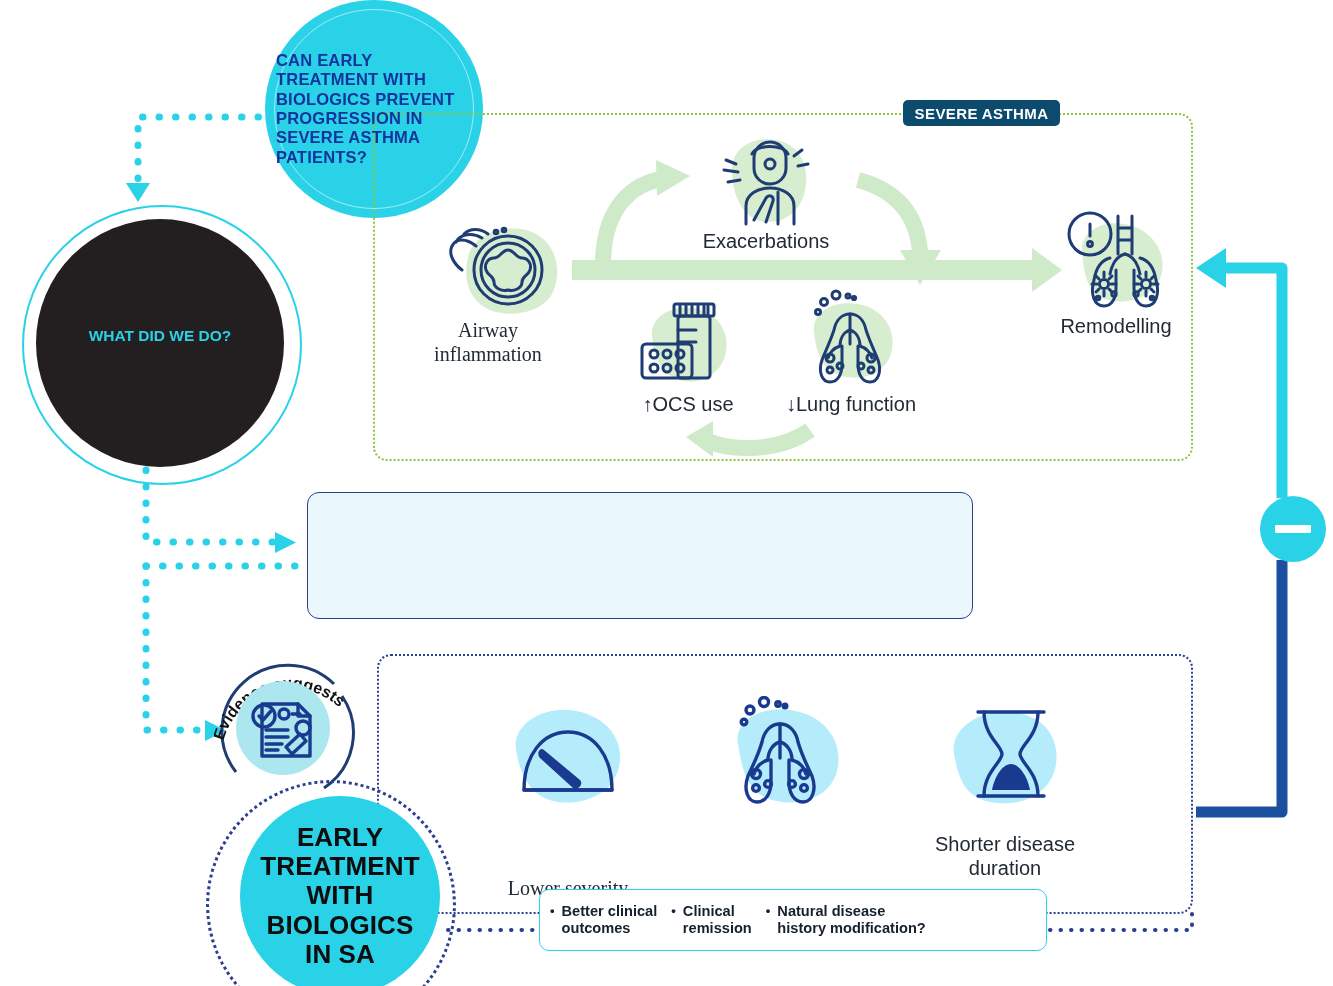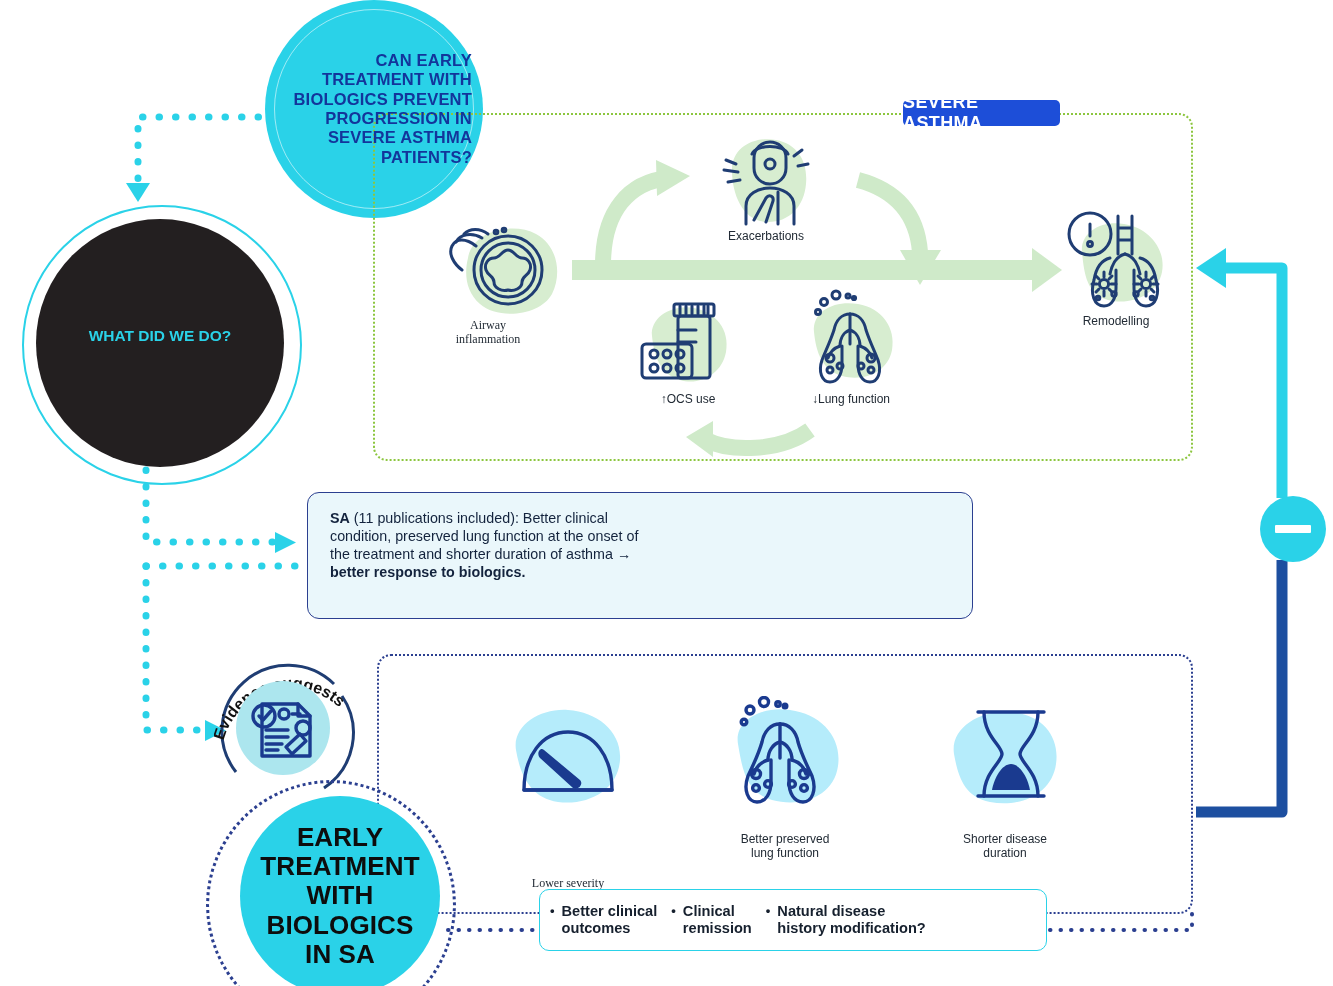--- a/index.html
+++ b/index.html
@@ -9,39 +9,39 @@
 
   
   .abs{position:absolute;}
 
   
   #q-circle{left:265px;top:0px;width:218px;height:218px;border-radius:50%;
             background:#2ad2e8;display:flex;align-items:center;justify-content:center;}
   #q-circle .inner-ring{position:absolute;left:9px;top:9px;right:9px;bottom:9px;
             border-radius:50%;border:1.5px solid rgba(255,255,255,.55);}
   #q-circle .txt{position:relative;z-index:2;color:#13359b;font-weight:bold;
-            font-size:16.5px;line-height:1.18;letter-spacing:.2px;text-align:right;
+            font-size:16.5px;line-height:1.18;letter-spacing:.2px;text-align:left;
             width:196px;}
 
   
   #wdwd-ring{left:22px;top:205px;width:276px;height:276px;border-radius:50%;
              border:2.5px solid #2ad2e8;}
   #wdwd{left:36px;top:219px;width:248px;height:248px;border-radius:50%;
         background:#231f20;display:flex;align-items:center;justify-content:center;}
   #wdwd .txt{width:210px;text-align:center;color:#ffffff;font-size:15px;line-height:1.28;}
   #wdwd .hdr{color:#2ad2e8;font-weight:bold;font-size:15.5px;display:block;margin-bottom:15px;}
   #wdwd b{color:#fff;font-weight:bold;}
 
   
   #sa-panel{left:373px;top:113px;width:820px;height:348px;
             border:2px dotted #8cc63f;border-radius:14px;box-sizing:border-box;}
-  #sa-badge{left:903px;top:100px;width:157px;height:26px;background:#1d4ed8;
-            border-radius:5px;color:#fff;font-weight:bold;font-size:18px;
+  #sa-badge{left:903px;top:100px;width:157px;height:26px;background:#0c4a6e;
+            border-radius:5px;color:#fff;font-weight:bold;font-size:15px;
             letter-spacing:.4px;display:flex;align-items:center;justify-content:center;}
-  .ico-label{font-size:12px;line-height:1.2;text-align:center;color:#222b35;}
+  .ico-label{font-size:20px;line-height:1.2;text-align:center;color:#222b35;}
 
   
   #find-box{left:307px;top:492px;width:666px;height:127px;background:#eaf7fb;
             border:1.6px solid #2b3f90;border-radius:12px;box-sizing:border-box;
             display:flex;padding:16px 18px 0 22px;gap:26px;}
   #find-box .col{font-size:14.3px;line-height:1.27;color:#13233d;}
   #find-box .col.a{width:310px;}
   #find-box .col.b{width:300px;}
   #find-box b{font-weight:bold;}
 
@@ -226,23 +226,20 @@
     <g class="stroke-dk">
       <circle cx="84" cy="76" r="4.6"></circle>
       <path d="M84,69 L84,64 M84,83 L84,88 M77,76 L72,76 M91,76 L96,76 M79,71 L76,68 M89,71 L92,68 M79,81 L76,84 M89,81 L92,84"></path>
       <circle cx="74" cy="86" r="2.2"></circle>
       <circle cx="90" cy="90" r="1.8"></circle>
     </g>
   </svg>
   <div class="abs ico-label" style="left:1050px;top:314px;width:132px;">Remodelling</div>
 
   <div class="abs" id="find-box">
-    <div class="col a">
-      <b>SA</b><span> (11 publications included): Better clinical condition, preserved lung function at the onset of the treatment and shorter duration of asthma → </span><b>better response to biologics.</b>
-    </div>
   </div>
 
   <div class="abs" id="bot-panel"></div>
 
   <svg class="abs" style="left:502px;top:698px;" width="130" height="112">
     <path class="blob-blue" d="M14,52 C10,28 38,10 66,12 C96,14 120,34 118,62 C116,92 86,108 56,104 C28,100 18,76 14,52 Z"></path>
     <path class="stroke-dk2" d="M22,92 C22,58 40,34 66,34 C92,34 110,58 110,92 Z" fill="none"></path>
     <path class="stroke-dk2" d="M22,92 L110,92"></path>
     <path d="M42,52 L78,82 C82,86 76,93 71,90 L38,60 C34,56 38,48 42,52 Z" fill="#1a3a8f"></path>
   </svg>
@@ -260,24 +257,20 @@
     <circle class="stroke-dk2" cx="50" cy="88" r="3.4"></circle>
     <circle class="stroke-dk2" cx="86" cy="78" r="4.5"></circle>
     <circle class="stroke-dk2" cx="86" cy="92" r="3.4"></circle>
     <circle class="stroke-dk2" cx="74" cy="88" r="3.4"></circle>
     <circle class="stroke-dk2" cx="32" cy="14" r="4"></circle>
     <circle class="stroke-dk2" cx="46" cy="6" r="4.5"></circle>
     <circle class="stroke-dk2" cx="26" cy="26" r="2.8"></circle>
     <circle class="stroke-dk2" cx="60" cy="8" r="2.2"></circle>
     <circle class="stroke-dk2" cx="67" cy="10" r="1.8"></circle>
   </svg>
-  <div class="abs ico-label" style="left:700px;top:832px;width:170px;">
-    <span>Better preserved</span><br>
-    <span>lung function</span>
-  </div>
 
   <svg class="abs" style="left:944px;top:698px;" width="122" height="112">
     <path class="blob-blue" d="M10,56 C6,30 36,12 66,14 C98,16 116,38 112,66 C108,96 76,110 46,104 C20,99 14,78 10,56 Z"></path>
     <path class="stroke-dk2" d="M34,14 L100,14 M34,98 L100,98"></path>
     <path class="stroke-dk2" d="M40,14 C40,38 58,48 58,56 C58,64 40,74 40,98"></path>
     <path class="stroke-dk2" d="M94,14 C94,38 76,48 76,56 C76,64 94,74 94,98"></path>
     <path d="M67,66 C76,66 84,80 86,92 L48,92 C50,80 58,66 67,66 Z" fill="#1a3a8f"></path>
   </svg>
   <div class="abs ico-label" style="left:930px;top:832px;width:150px;">
     <span>Shorter disease</span><br>

